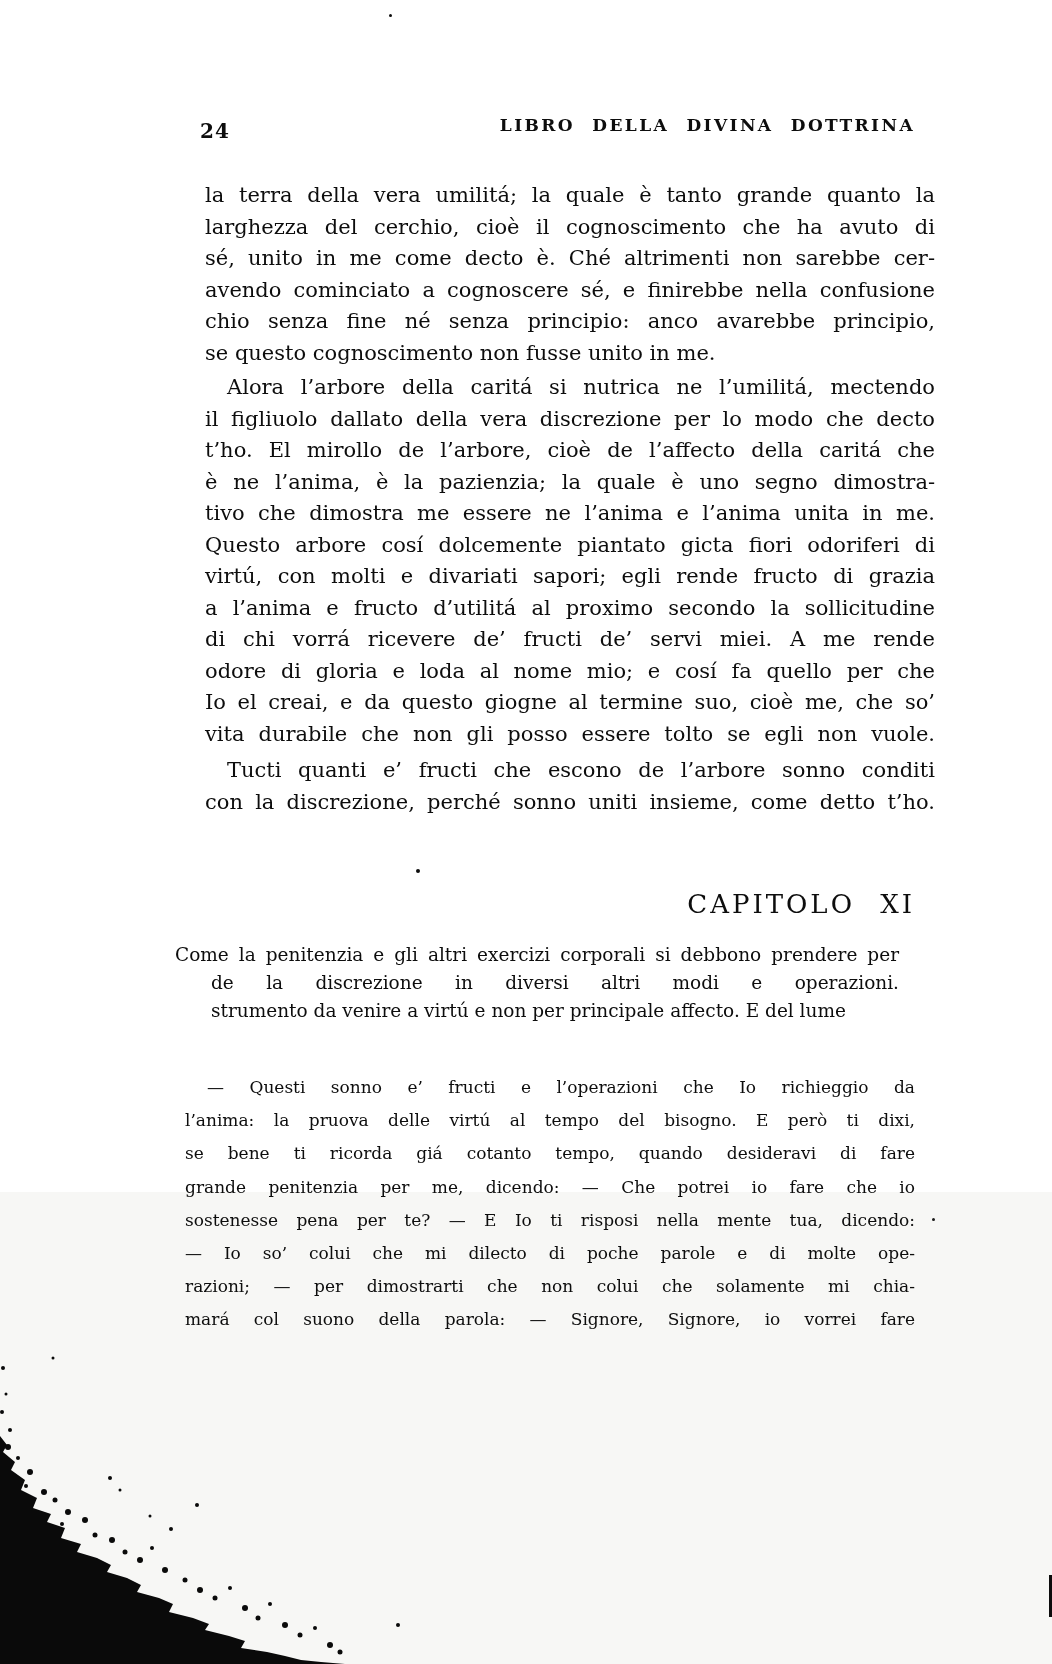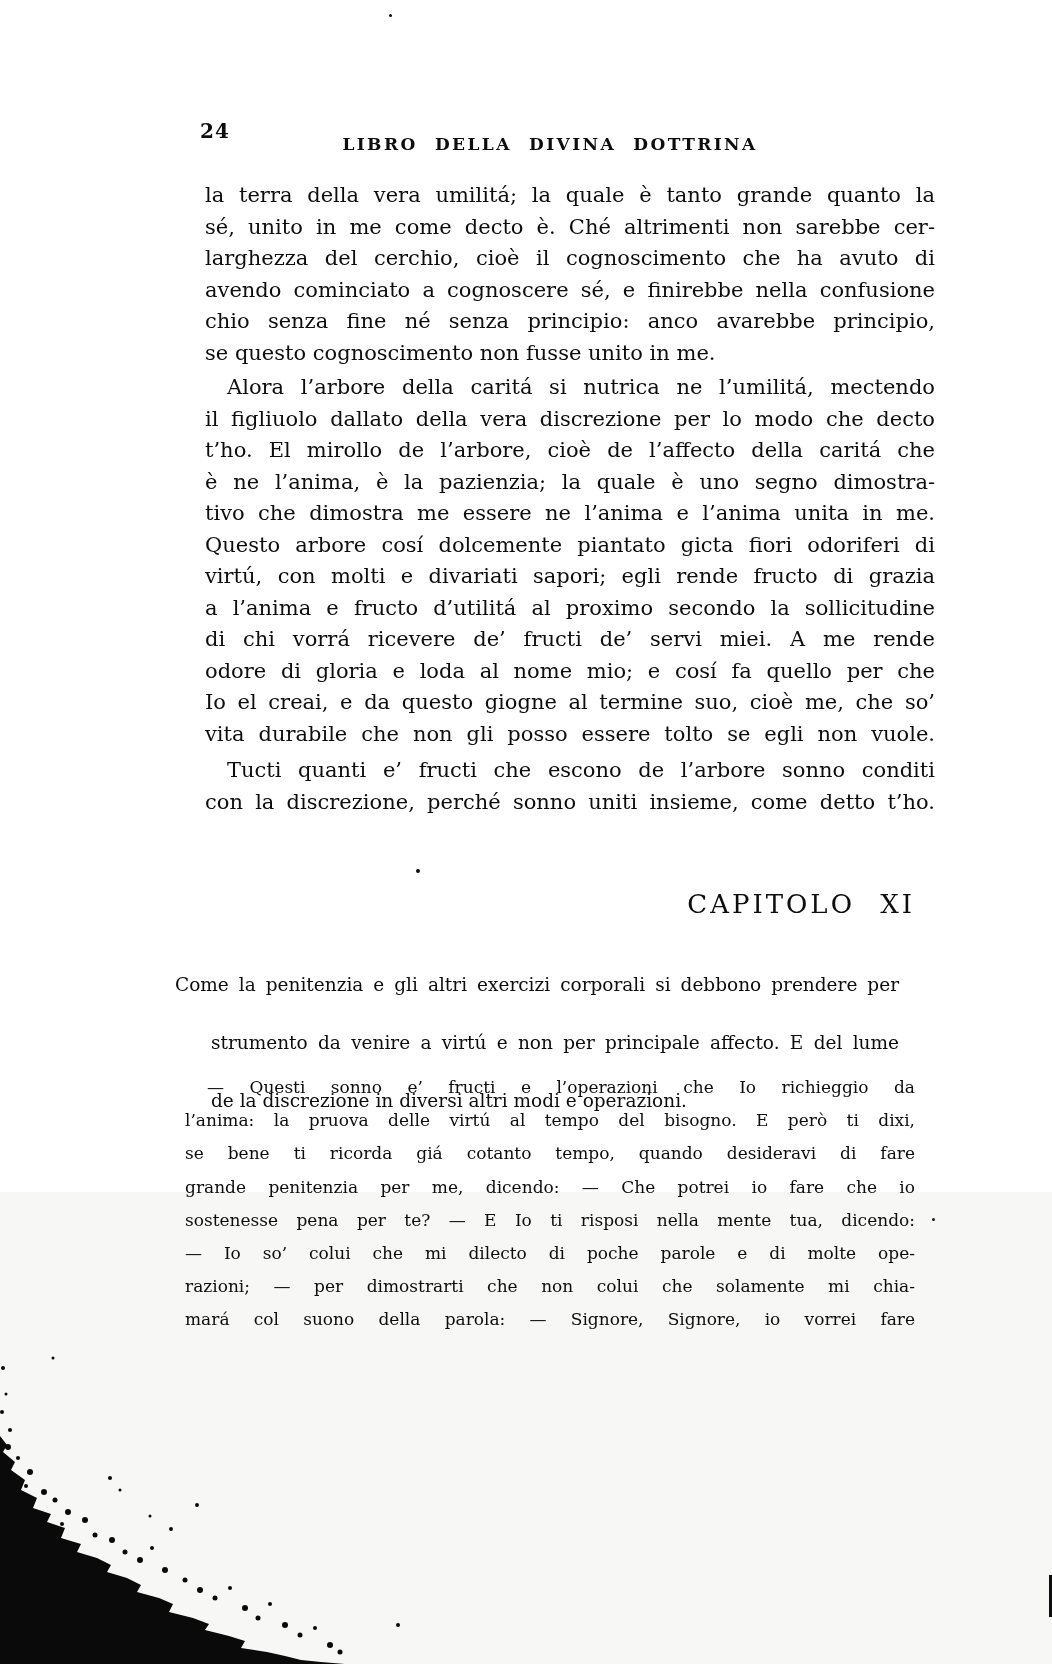--- a/index.html
+++ b/index.html
@@ -15,22 +15,22 @@
     background: #ffffff;
     color: #0d0d0d;
   }
 
   
   .pagenum {
     position: absolute; left: 200px; top: 119px;
     font-size: 20px; font-weight: bold; letter-spacing: 1px;
   }
   .running-title {
-    position: absolute; left: 185px; top: 134px; width: 730px;
-    text-align: center;
+    position: absolute; left: 185px; top: 115px; width: 730px;
+    text-align: right;
     font-size: 17px; font-weight: bold;
     letter-spacing: 2.4px; word-spacing: 9px;
     white-space: nowrap;
   }
 
   
   .tblock {
     position: absolute; left: 185px; width: 730px; margin-left: 20px;
   }
   .tblock .tline {
@@ -57,21 +57,21 @@
     white-space: nowrap;
   }
 
   
   .summary {
     position: absolute; left: 175px; top: 941px; width: 724px;
   }
   .summary .tline {
     line-height: 28px; font-size: 18.5px;
     text-align: justify; text-align-last: justify;
-    padding-left: 36px; white-space: nowrap; margin-top: 30px;
+    padding-left: 36px; white-space: nowrap;
   }
   .summary .tline:first-child { padding-left: 0; }
   .summary .tline:last-child  { text-align-last: left; }
 
   
   .chap {
     position: absolute; left: 185px; top: 1071px; width: 730px;
   }
   .chap .tline {
     line-height: 33.2px; font-size: 17px;
@@ -103,22 +103,22 @@
 
 <div class="page">
 
   <div class="spec-top"></div>
 
   <div class="pagenum">24</div>
   <div class="running-title">LIBRO DELLA DIVINA DOTTRINA</div>
 
   <div class="tblock p1 short-last">
       <div class="tline">la terra della vera umilitá; la quale è tanto grande quanto la</div>
+      <div class="tline">larghezza del cerchio, cioè il cognoscimento che ha avuto di</div>
       <div class="tline">sé, unito in me come decto è. Ché altrimenti non sarebbe cer-</div>
-      <div class="tline">larghezza del cerchio, cioè il cognoscimento che ha avuto di</div>
       <div class="tline">avendo cominciato a cognoscere sé, e finirebbe nella confusione</div>
       <div class="tline">chio senza fine né senza principio: anco avarebbe principio,</div>
       <div class="tline">se questo cognoscimento non fusse unito in me.</div>
     </div>
 
   <div class="tblock p2 indent-first">
       <div class="tline">Alora l’arbore della caritá si nutrica ne l’umilitá, mectendo</div>
       <div class="tline">il figliuolo dallato della vera discrezione per lo modo che decto</div>
       <div class="tline">t’ho. El mirollo de l’arbore, cioè de l’affecto della caritá che</div>
       <div class="tline">è ne l’anima, è la pazienzia; la quale è uno segno dimostra-</div>
@@ -136,22 +136,22 @@
       <div class="tline">Tucti quanti e’ fructi che escono de l’arbore sonno conditi</div>
       <div class="tline">con la discrezione, perché sonno uniti insieme, come detto t’ho.</div>
     </div>
 
   <div class="section-dot"></div>
 
   <div class="chapter-heading">CAPITOLO XI</div>
 
   <div class="summary">
       <div class="tline">Come la penitenzia e gli altri exercizi corporali si debbono prendere per</div>
+      <div class="tline">de la discrezione in diversi altri modi e operazioni.</div>
       <div class="tline">strumento da venire a virtú e non per principale affecto. E del lume</div>
-      <div class="tline">de la discrezione in diversi altri modi e operazioni.</div>
     </div>
 
   <div class="chap">
       <div class="tline">— Questi sonno e’ fructi e l’operazioni che Io richieggio da</div>
       <div class="tline">l’anima: la pruova delle virtú al tempo del bisogno. E però ti dixi,</div>
       <div class="tline">se bene ti ricorda giá cotanto tempo, quando desideravi di fare</div>
       <div class="tline">grande penitenzia per me, dicendo: — Che potrei io fare che io</div>
       <div class="tline">sostenesse pena per te? — E Io ti risposi nella mente tua, dicendo:</div>
       <div class="tline">— Io so’ colui che mi dilecto di poche parole e di molte ope-</div>
       <div class="tline">razioni; — per dimostrarti che non colui che solamente mi chia-</div>

